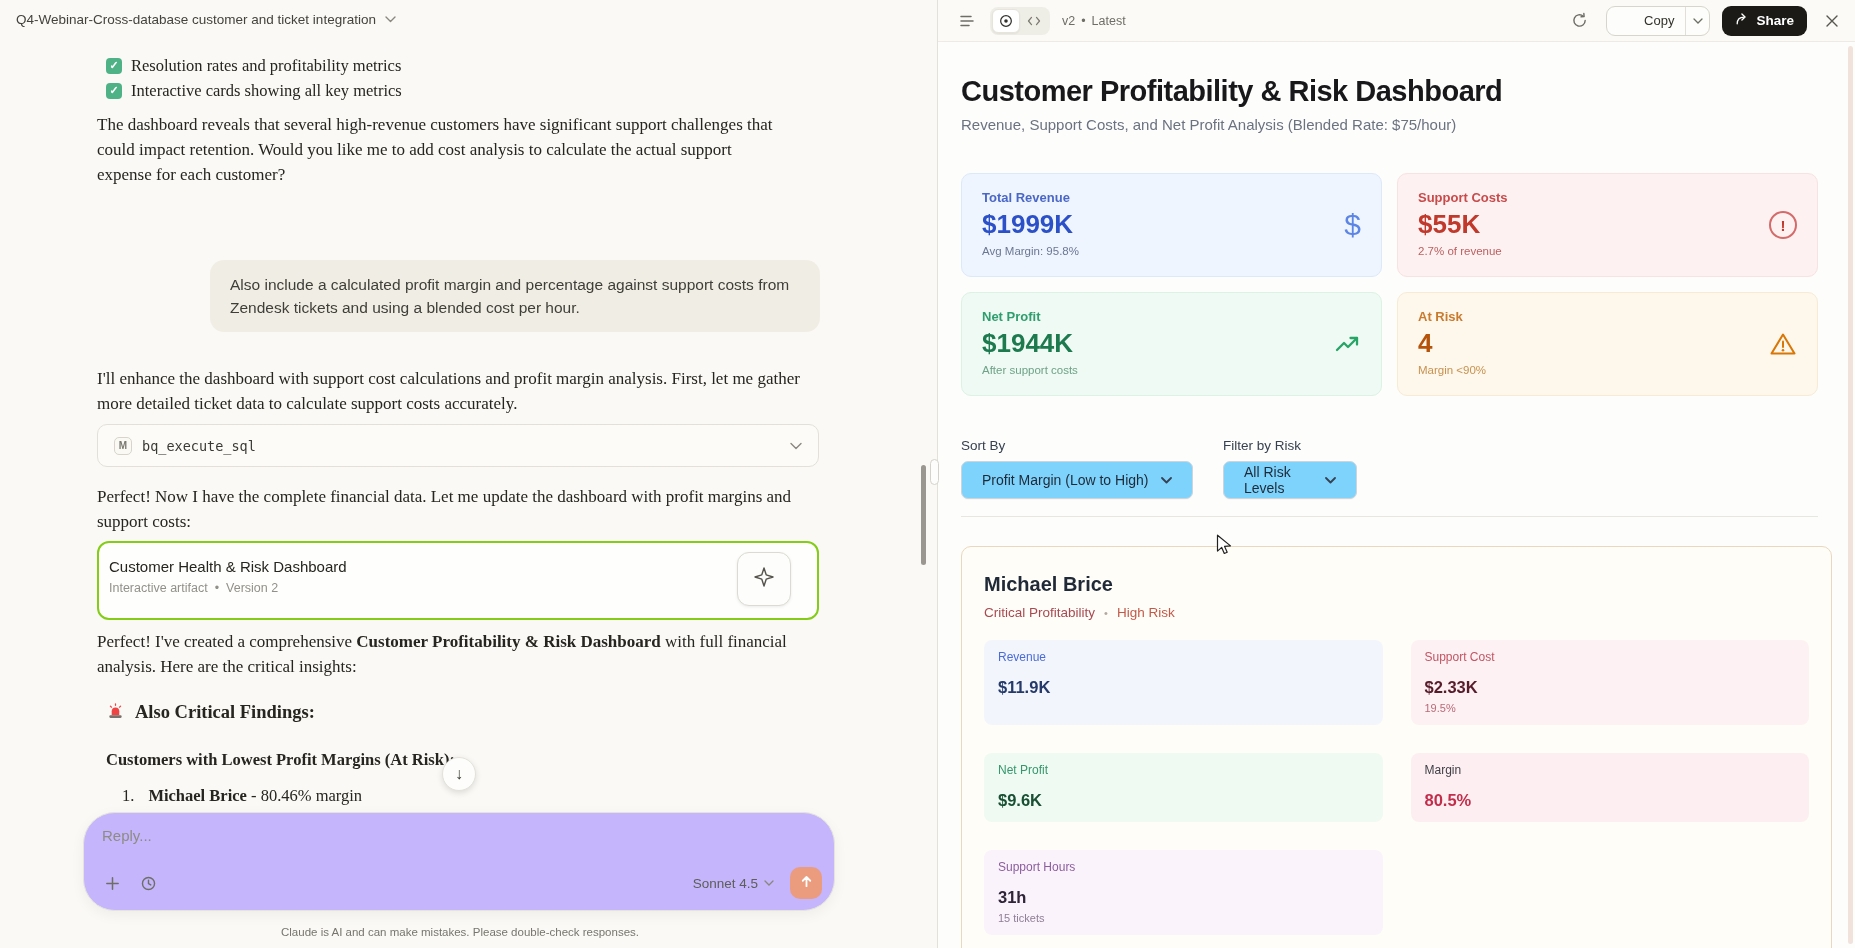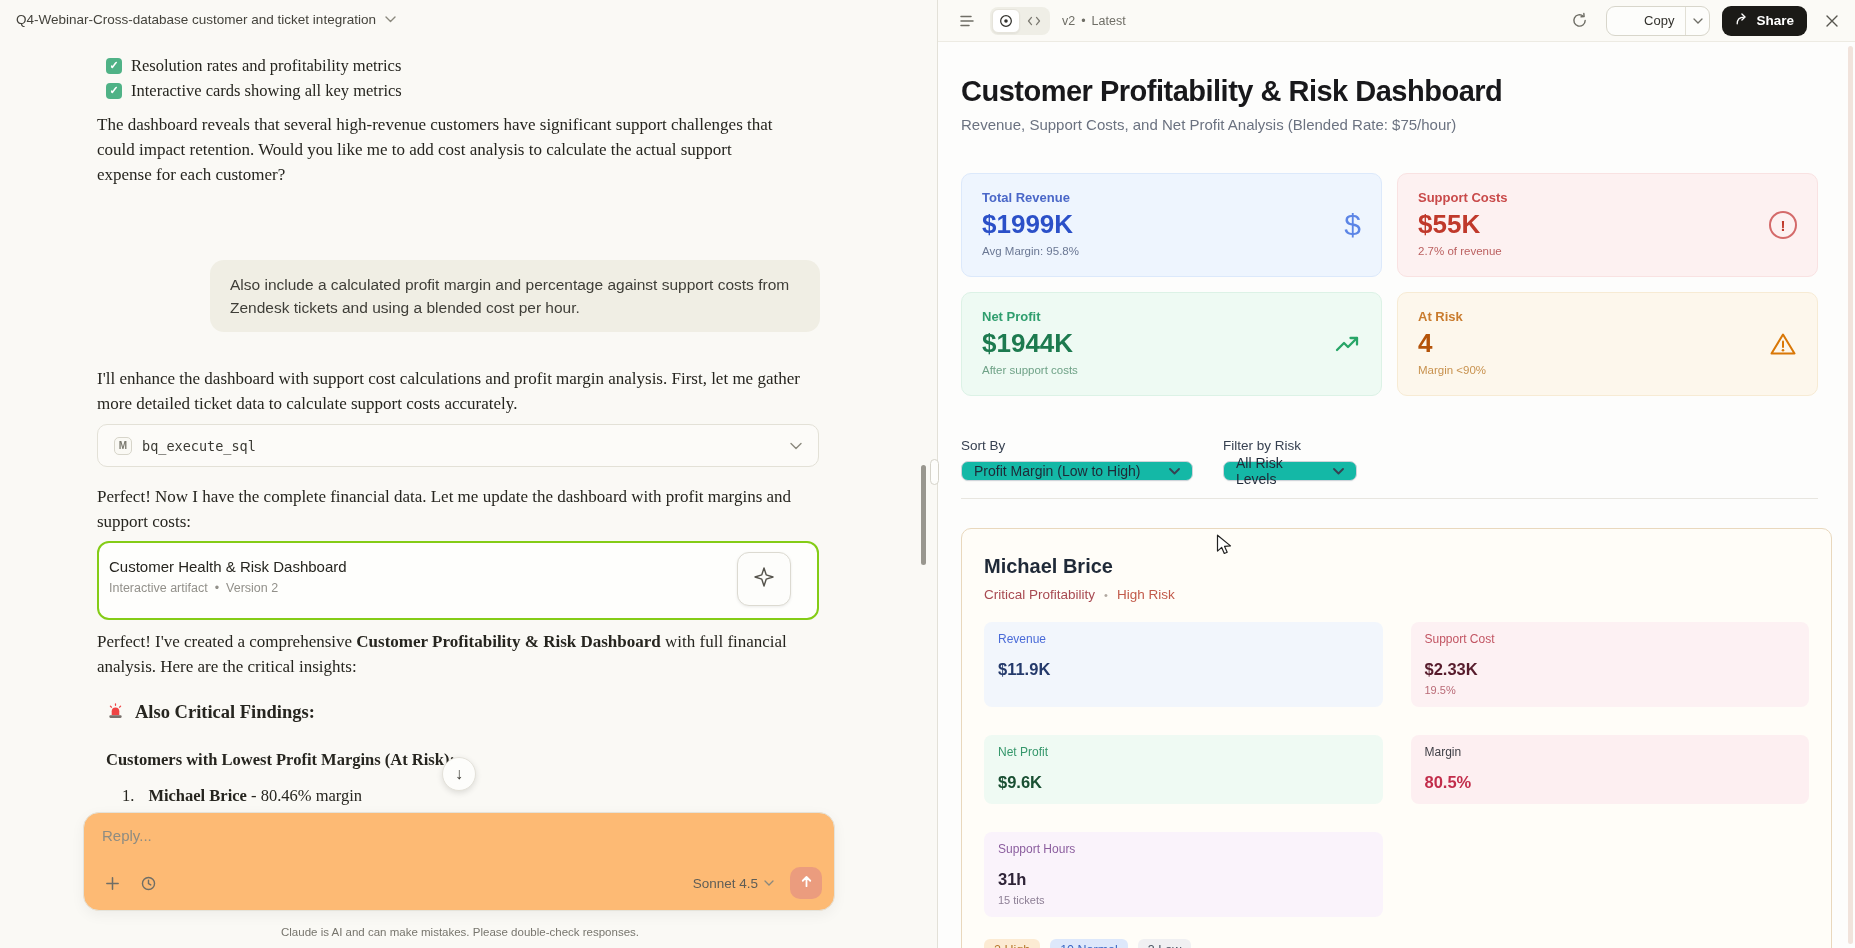--- a/index.html
+++ b/index.html
@@ -52,22 +52,22 @@
                 font-size:16.5px; font-weight:bold; color:#26251f; }
   .list-item { position:absolute; left:122px; top:786px; font-family:"Liberation Serif", serif;
                font-size:16.5px; color:#26251f; }
   .list-item .num { margin-right:14px; }
 
   .scroll-down { position:absolute; left:442px; top:757px; width:34px; height:34px; border-radius:50%;
                  background:#fdfdfb; border:1px solid #e4e2da; box-shadow:0 2px 6px rgba(0,0,0,.12);
                  display:flex; align-items:center; justify-content:center; font-size:16px; color:#3d3c36;
                  cursor:pointer; z-index:4; }
 
-  .composer { position:absolute; left:83px; top:812px; width:752px; height:99px; background:#fdba74;
-              border:1px solid #e5e3da; border-radius:16px; box-shadow:0 4px 14px rgba(0,0,0,.05); z-index:3; }
+  .composer { position:absolute; left:83px; top:812px; width:752px; height:99px; background:#c4b5fd;
+              border:1px solid #e5e3da; border-radius:32px; box-shadow:0 4px 14px rgba(0,0,0,.05); z-index:3; }
   .composer input { position:absolute; left:18px; top:14px; width:420px; border:none; outline:none;
                     background:transparent; font-family:"Liberation Sans", sans-serif; font-size:15px; color:#3a3933; }
   .composer input::placeholder { color:#8e8c82; }
   .composer-bottom { position:absolute; left:16px; right:12px; bottom:11px; display:flex; align-items:center; }
   .icon-btn { background:none; border:none; color:#6f6e66; display:inline-flex; align-items:center;
               justify-content:center; width:24px; height:24px; cursor:pointer; font-size:19px; }
   .icon-btn + .icon-btn { margin-left:12px; }
   .model-select { margin-left:auto; display:flex; align-items:center; gap:6px; font-size:13.5px;
                   color:#5f5e57; cursor:pointer; }
   .send-btn { margin-left:16px; width:32px; height:32px; border:none; border-radius:10px; background:#eb9c7e;
@@ -121,22 +121,22 @@
   .m-green { background:#eefaf3; border:1px solid #dcf2e6; }
   .m-green .mlabel { color:#2f9e6e; } .m-green .mvalue { color:#1d7a4f; } .m-green .msub { color:#6fa287; }
   .m-amber { background:#fdf7ec; border:1px solid #f7ebd4; }
   .m-amber .mlabel { color:#c97b2d; } .m-amber .mvalue { color:#b45309; } .m-amber .msub { color:#c8924f; }
   .dollar-glyph { font-size:30px; color:#5c85e6; font-weight:500; }
   .alert-circle { width:28px; height:28px; border:2px solid #d46a6a; border-radius:50%; color:#c0392b;
                   font-size:15px; font-weight:bold; display:flex; align-items:center; justify-content:center; }
 
   .controls { margin-top:42px; display:flex; gap:30px; border-bottom:1px solid #e8e6e0; padding-bottom:17px; }
   .ctl-label { font-size:13.5px; color:#374151; }
-  .sel { margin-top:8px; height:20px; display:flex; align-items:center; justify-content:space-between;
-         gap:12px; background:#14b8a6; border:1px solid #cfd4da; border-radius:7px; padding:0 12px;
+  .sel { margin-top:8px; height:38px; display:flex; align-items:center; justify-content:space-between;
+         gap:12px; background:#7dd3fc; border:1px solid #cfd4da; border-radius:7px; padding:0 20px;
          font-size:14px; color:#1f2937; box-shadow:0 1px 1px rgba(0,0,0,.03); cursor:pointer; }
   .sel-sort { width:232px; } .sel-filter { width:134px; }
   .sel .chev { color:#374151; }
 
   .customer-card { margin-top:29px; margin-right:-14px; background:#fffdf8; border:1px solid #e9d8bd;
                    border-radius:10px; padding:24px 22px 40px; }
   .cust-name { font-size:20px; line-height:26px; font-weight:bold; color:#1f2937; }
   .cust-tags { margin-top:8px; display:flex; align-items:center; gap:9px; font-size:13.5px; }
   .tag-critical { color:#a84a52; font-weight:500; }
   .tag-dot { color:#b0a79f; font-size:11px; }

